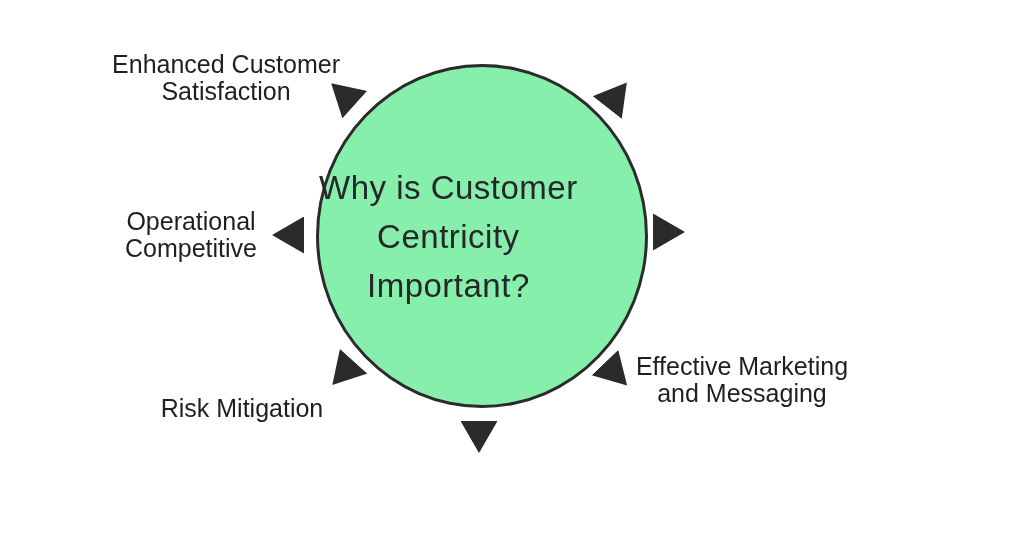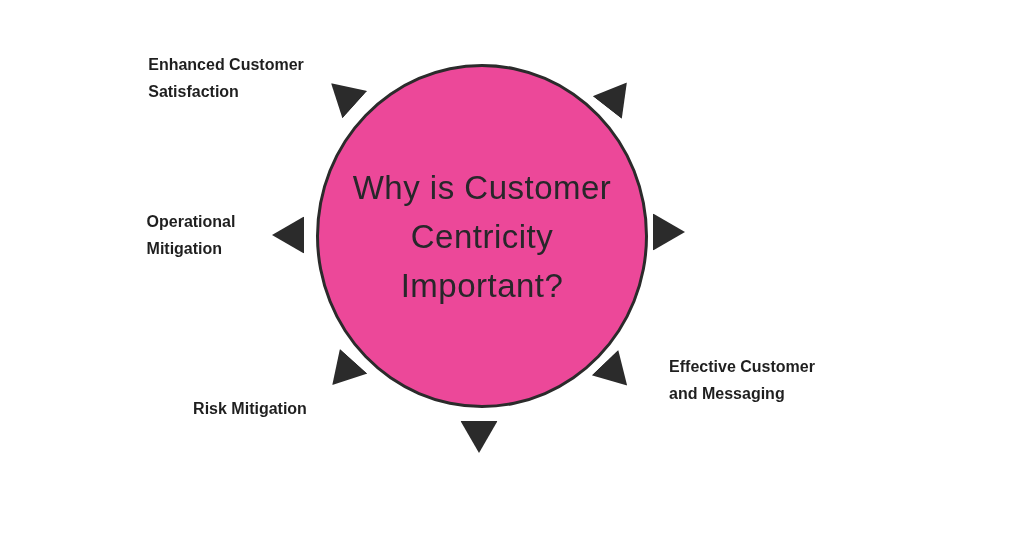--- a/index.html
+++ b/index.html
@@ -21,48 +21,48 @@
     position: absolute;
     left: 316px;
     top: 64px;
     width: 332px;
     height: 344px;
     border: 3px solid #2b2b2b;
     border-radius: 50%;
     box-sizing: border-box;
     display: flex;
     align-items: center;
-    justify-content: center;
-    background: #ec4899;
+    background: #86efac;
   }
   .circle-title {
     white-space: pre-line;
     text-align: center;
     font-size: 33px;
     font-weight: 400;
     line-height: 49px;
     letter-spacing: 0.5px;
     color: #27272a;
   }
 
   
   .label {
     position: absolute;
     transform: translate(-50%, -50%);
     white-space: pre-line;
-    font-size: 16px;
-    font-weight: 700;
+    text-align: center;
+    font-size: 25px;
+    font-weight: 400;
     line-height: 27px;
     color: #1f1f1f;
   }
   .label-enhanced     { left: 226px; top: 78px;  }
   .label-competitive  { left: 756px; top: 66px;  }
   .label-operational  { left: 191px; top: 235px; }
   .label-improvement  { left: 806px; top: 236px; }
-  .label-risk         { left: 250px; top: 408px; }
+  .label-risk         { left: 242px; top: 408px; }
   .label-effective    { left: 742px; top: 380px; }
   .label-innovation   { left: 485px; top: 484px; }
 
   
   .tri {
     position: absolute;
     width: 37px;
     height: 32px;
     background: #2b2b2b;
     clip-path: polygon(50% 0%, 100% 100%, 0% 100%);
@@ -92,22 +92,22 @@
   <div class="tri tri-improvement"></div>
   <div class="tri tri-risk"></div>
   <div class="tri tri-innovation"></div>
   <div class="tri tri-effective"></div>
 
   <div class="label label-enhanced">Enhanced Customer
 Satisfaction</div>
 
 
   <div class="label label-operational">Operational
-Mitigation</div>
+Competitive</div>
 
 
   <div class="label label-risk">Risk Mitigation</div>
 
-  <div class="label label-effective">Effective Customer
+  <div class="label label-effective">Effective Marketing
 and Messaging</div>
 
 
 </div>
 
 </body></html>

